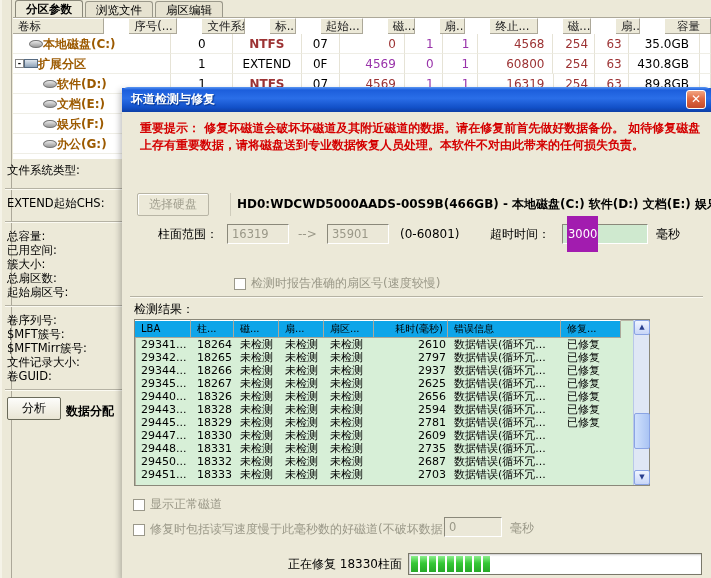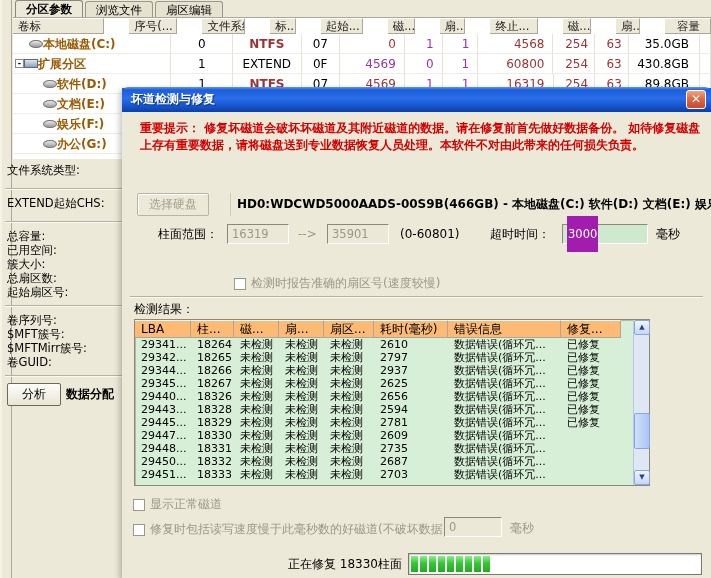--- a/index.html
+++ b/index.html
@@ -56,21 +56,21 @@
   .disk-ico { width:14px; height:8px; border-radius:50% / 55%; background:linear-gradient(180deg,#e8e8e8,#9a9a9a); border:1px solid #777; flex:0 0 auto; }
   .ext-ico  { width:14px; height:9px; background:linear-gradient(180deg,#dfe6ee,#8fa3b8); border:1px solid #566a80; flex:0 0 auto; }
   .expander { width:9px; height:9px; border:1px solid #888; background:#fff; font-size:8px; line-height:7px; text-align:center; color:#000; flex:0 0 auto; }
   .maroon { color:#9c3334; } .purple { color:#9933aa; }
 
   
   .props { position:absolute; left:3px; top:163px; width:119px; }
   .prop { font-size:11.5px; line-height:14px; padding:0 0 0 4px; white-space:nowrap; overflow:hidden; }
   .prop.sp { margin-bottom:11px; }
   .pdiv { border-top:1px solid #b5b2a4; border-bottom:1px solid #fbfaf2; margin:6px 0 6px 2px; }
-  .analyze-row { display:flex; align-items:center; gap:5px; margin:6px 0 0 4px; }
+  .analyze-row { display:flex; align-items:flex-end; gap:5px; margin:6px 0 0 4px; }
   .btn {
     background:linear-gradient(180deg,#fdfdfb,#e9e5d4); border:1px solid #6a6a5a; border-radius:2px;
     font-size:12px; padding:2px 14px; color:#000;
   }
   .alloc { font-weight:bold; white-space:nowrap; overflow:hidden; }
 
   
   .dialog {
     position:absolute; left:122px; top:88px; width:589px; height:492px;
     background:#ece9d8; border:3px solid #1c5edc; border-top:none; border-radius:0 0 2px 2px;
@@ -118,28 +118,28 @@
 
   .res-label { position:absolute; left:12px; top:189px; font-size:12px; }
 
   
   .rtable {
     position:absolute; left:12px; top:207px; width:516px; height:167px;
     border:1px solid #8a887a; background:#d7efd7; box-shadow:inset 1px 1px 0 #b9b6a6;
   }
   .rt-head { display:flex; height:18px; width:498px; }
   .rt-head .rc {
-    background:#fdba74; border-right:1px solid #aca899; border-bottom:1px solid #aca899; border-top:1px solid #fff;
-    font-size:12px; line-height:16px; padding:0 4px 0 6px; white-space:nowrap; overflow:hidden;
+    background:#0ea5e9; border-right:1px solid #aca899; border-bottom:1px solid #aca899; border-top:1px solid #fff;
+    font-size:10px; line-height:16px; padding:0 4px 0 6px; white-space:nowrap; overflow:hidden;
   }
   .rt-row { display:flex; height:13px; width:498px; }
   .rc { font-size:11px; line-height:13px; padding:0 2px 0 6px; white-space:nowrap; overflow:hidden; }
   .rc:nth-child(1){ width:56px; } .rc:nth-child(2){ width:43px; }
   .rc:nth-child(3){ width:45px; } .rc:nth-child(4){ width:45px; }
-  .rc:nth-child(5){ width:50px; } .rc:nth-child(6){ width:74px; }
+  .rc:nth-child(5){ width:50px; } .rc:nth-child(6){ width:74px;text-align:right; }
   .rc:nth-child(7){ width:113px; } .rc:nth-child(8){ width:60px; }
   .rc:nth-child(9){ flex:1; }
 
   .vscroll { position:absolute; right:0; top:0; width:16px; height:165px; background:#dfe7f5; border-left:1px solid #b9c8e8; }
   .sbtn { position:absolute; left:0; width:16px; height:15px; background:linear-gradient(180deg,#f0f5ff,#c8d6f8); border:1px solid #8aa4e4; border-radius:2px; color:#2a3f8f; font-size:7px; text-align:center; line-height:13px; }
   .sbtn.up{ top:0; } .sbtn.down{ bottom:0; }
   .sthumb { position:absolute; left:0; top:93px; width:16px; height:36px; background:linear-gradient(90deg,#cfe0fc,#aac4f4); border:1px solid #8aa4e4; border-radius:2px; }
 
   .ms-lab { color:#9a9888; }
 
@@ -272,20 +272,21 @@
         <div class="prop">已用空间:</div>
         <div class="prop">簇大小:</div>
         <div class="prop">总扇区数:</div>
         <div class="prop">起始扇区号:</div>
       </div>
     <div class="pdiv"></div>
     <div>
         <div class="prop">卷序列号:</div>
         <div class="prop">$MFT簇号:</div>
         <div class="prop">$MFTMirr簇号:</div>
+        <div class="prop">文件记录大小:</div>
         <div class="prop">卷GUID:</div>
       </div>
     <div class="pdiv"></div>
     <div class="analyze-row">
       <button class="btn">分析</button>
       <span class="alloc">数据分配</span>
     </div>
   </div>
 
   <div class="dialog">

